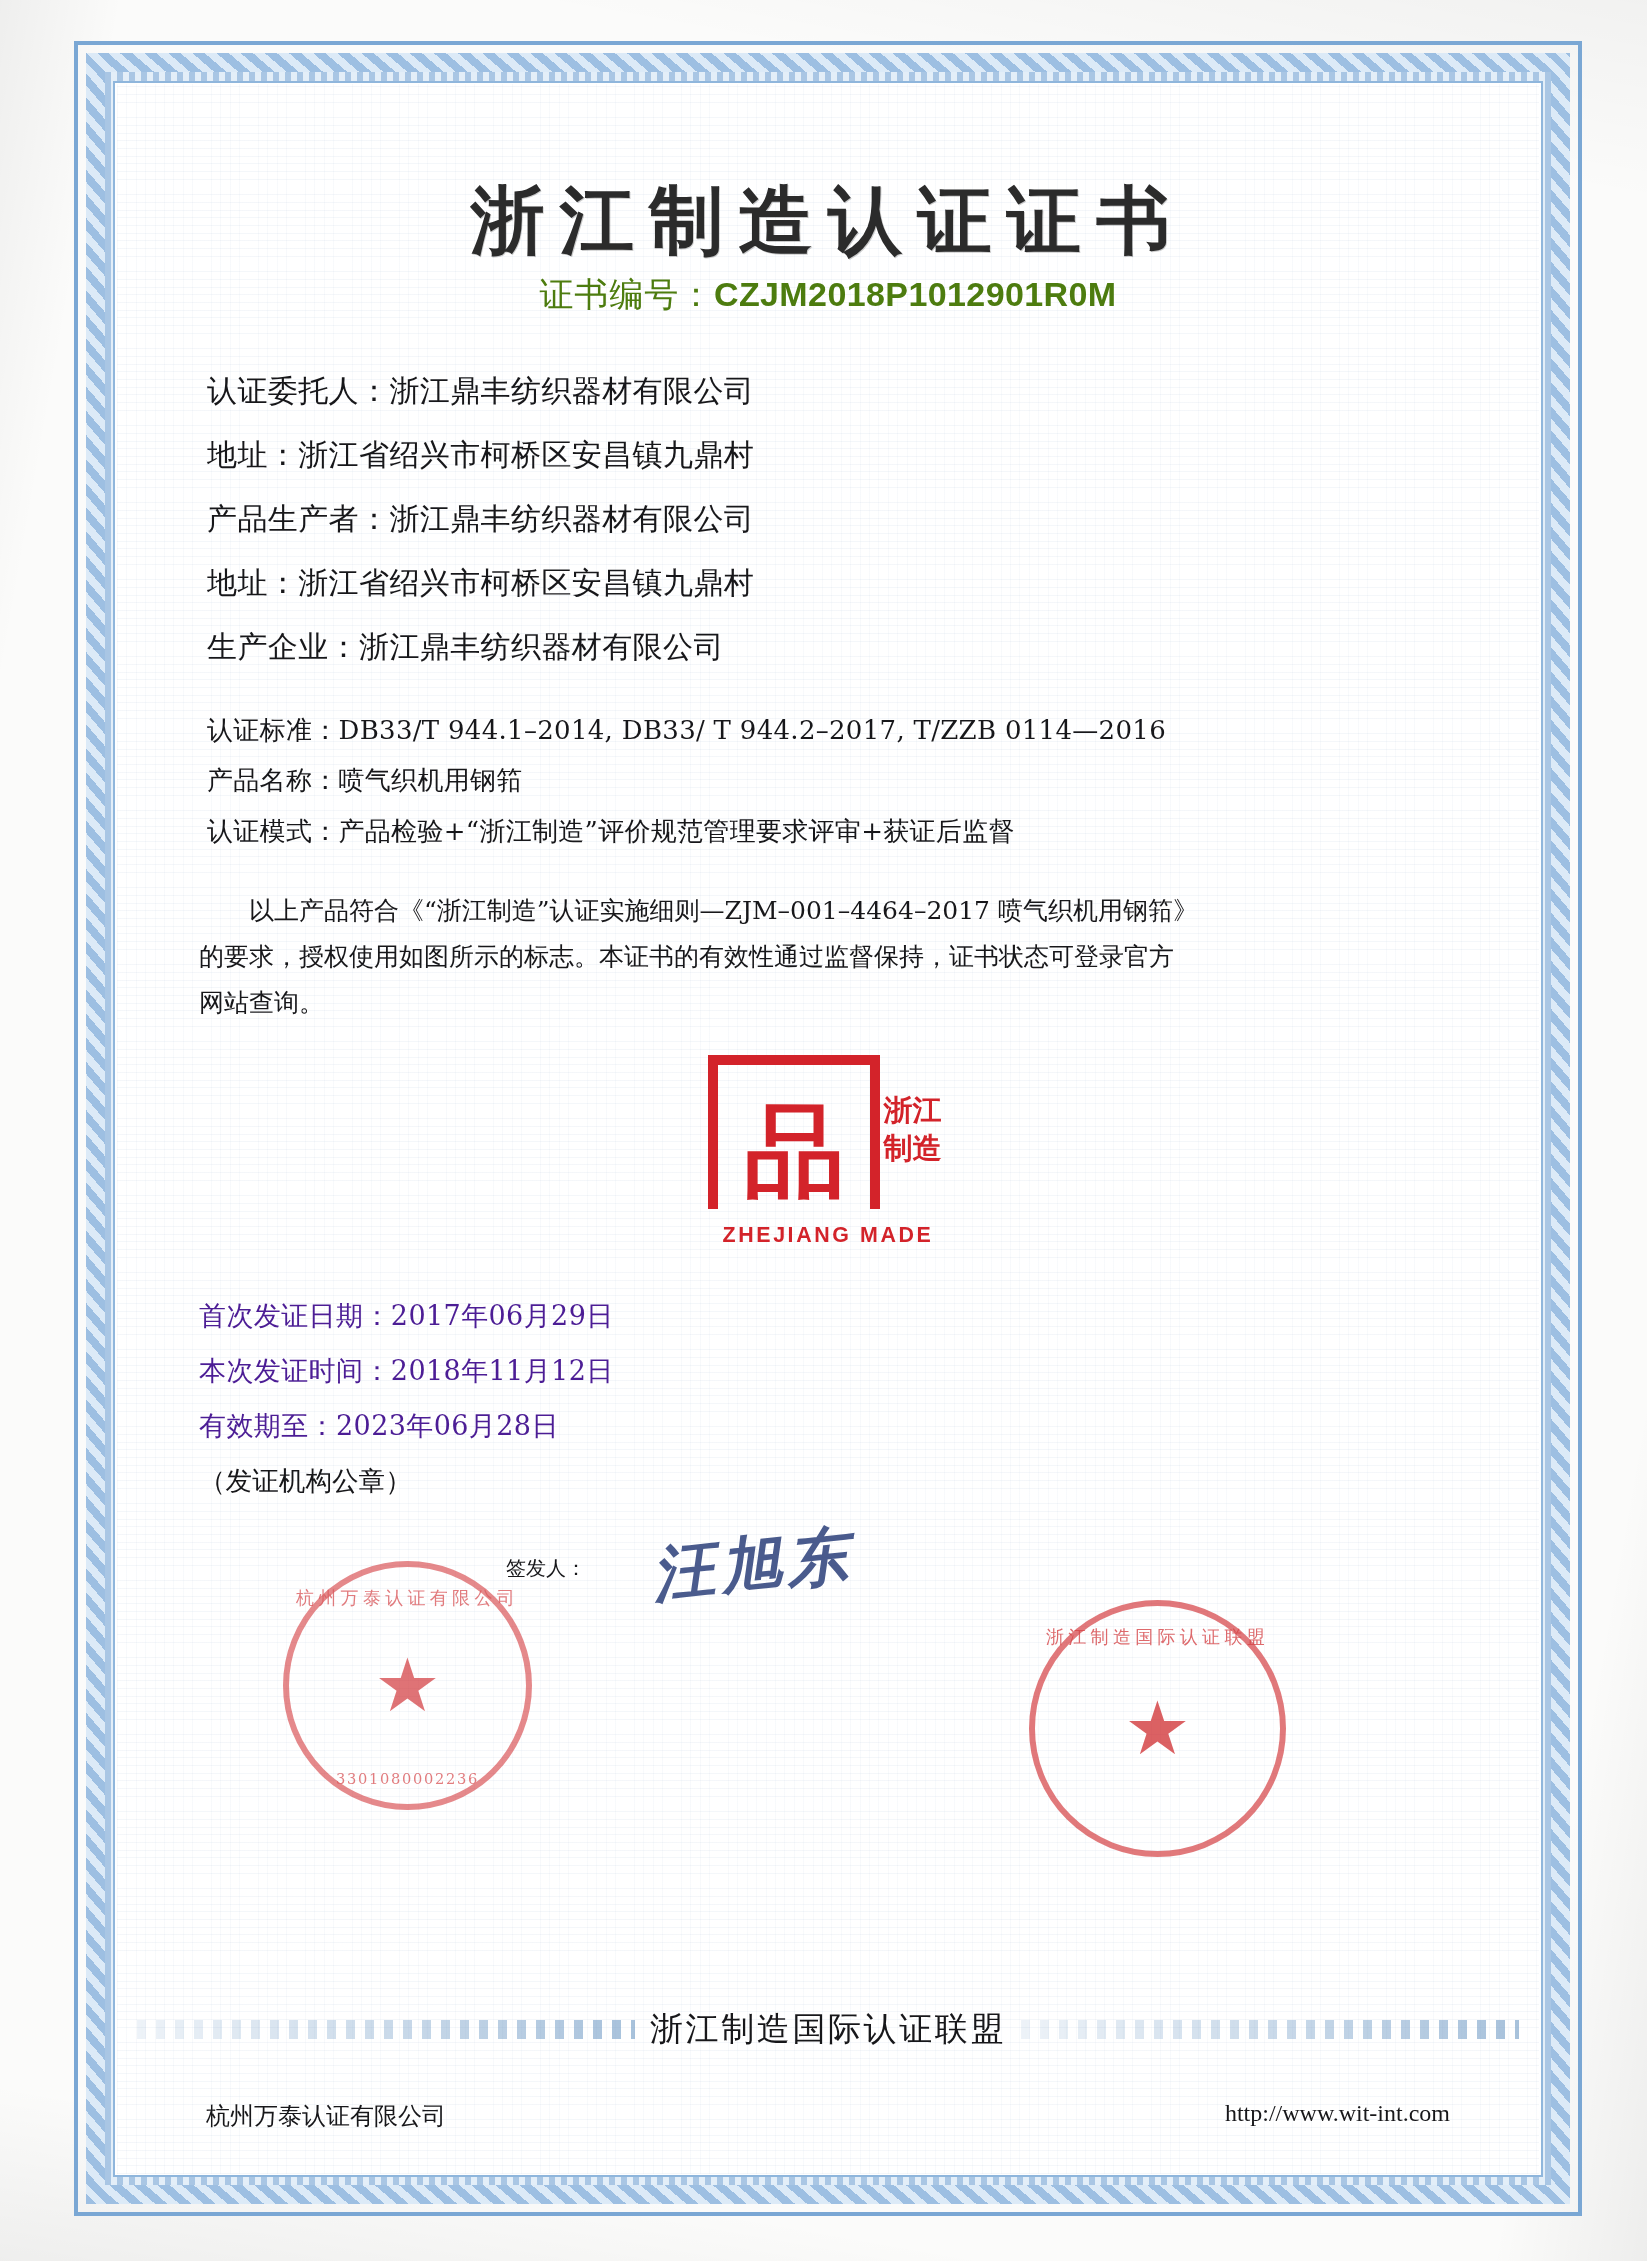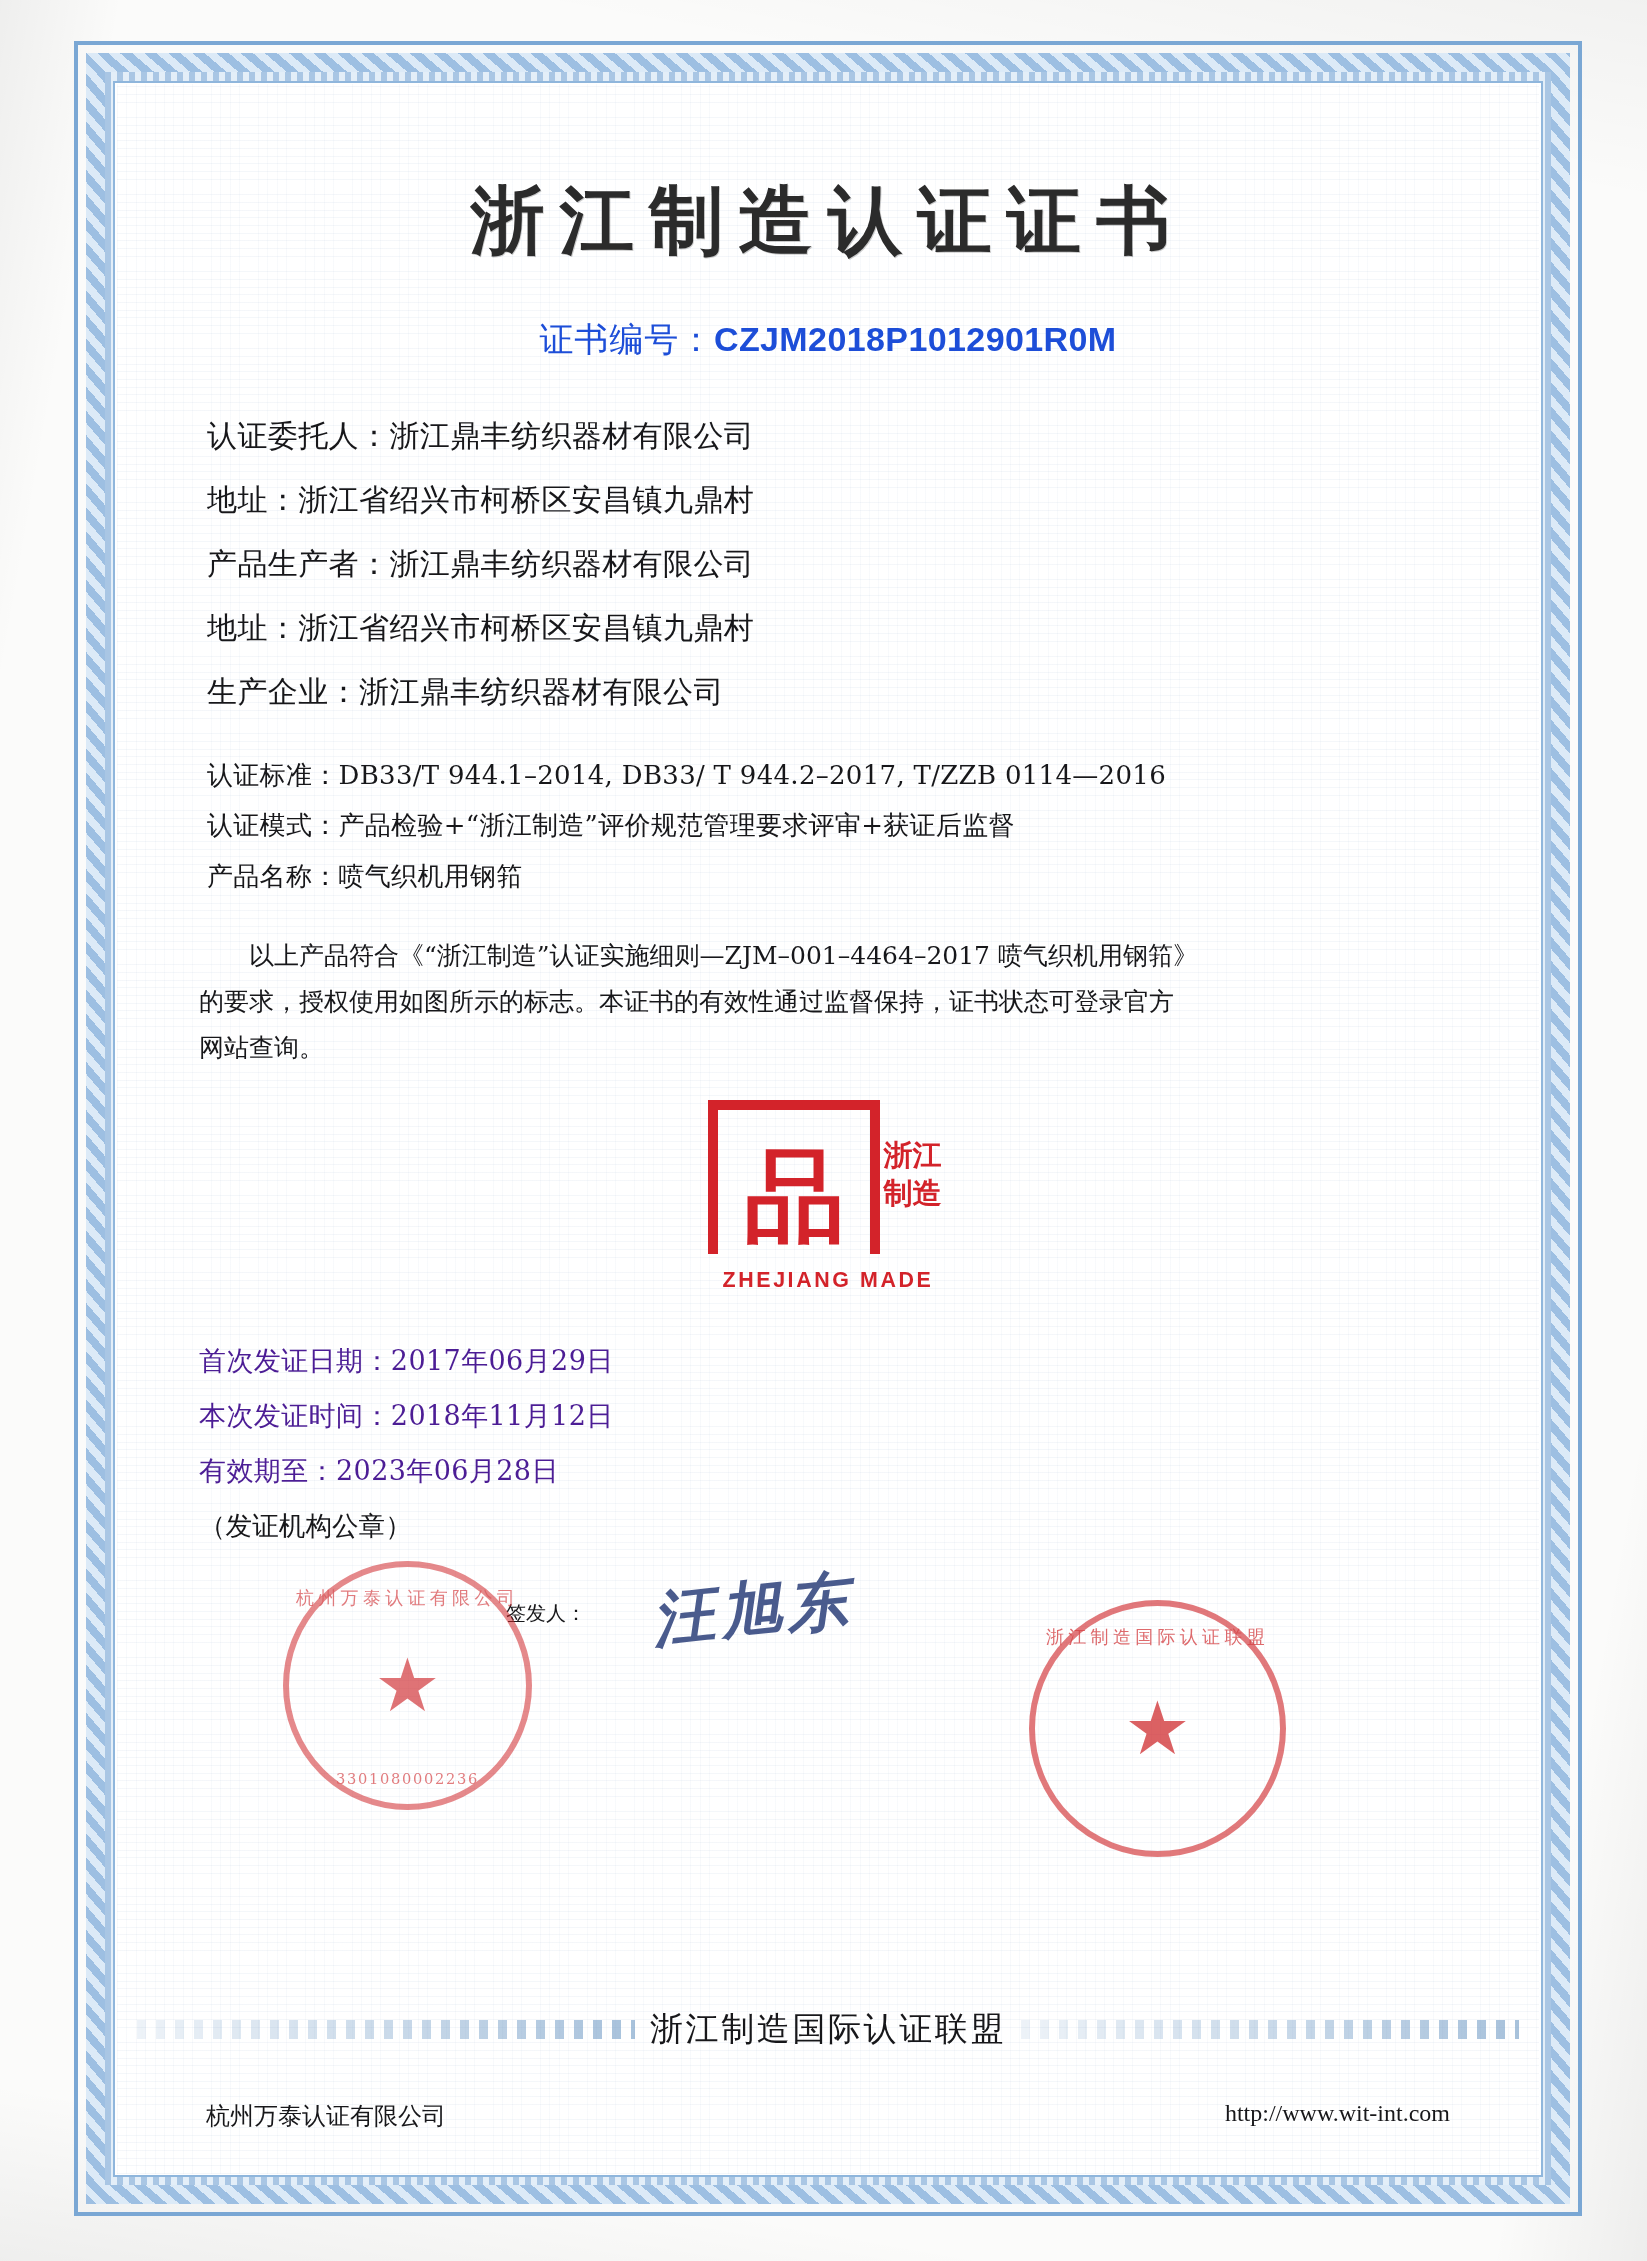--- a/index.html
+++ b/index.html
@@ -84,23 +84,22 @@
     margin-top: 69px;
     font-family: "DejaVu Serif", "Liberation Serif", serif;
     font-size: 74px;
     font-weight: bold;
     letter-spacing: 15.4px;
     color: #2b2b2b;
     text-shadow: 0.9px 0.9px 0 rgba(0,0,0,0.2);
   }
   .cert-number {
     text-align: center;
-    margin-top: 45px;
     font-size: 34px;
-    color: #1d4ed8;
+    color: #4d7c0f;
     font-family: "DejaVu Serif", "Liberation Serif", serif;
     letter-spacing: 0.9px;
   }
   .cert-number .num {
     font-family: "Liberation Sans", sans-serif;
     font-weight: bold;
     letter-spacing: 0.4px;
   }
   .field-block {
     margin-top: 53px;
@@ -352,24 +351,24 @@
       <div class="field-row">
         <span>生产企业：</span><span>浙江鼎丰纺织器材有限公司</span>
       </div>
     </div>
 
     <div class="spec-block">
       <div class="spec-row">
         <span>认证标准：</span><span>DB33/T 944.1–2014, DB33/ T 944.2–2017, T/ZZB 0114—2016</span>
       </div>
       <div class="spec-row">
+        <span>产品名称：</span><span>喷气织机用钢筘</span>
+      </div>
+      <div class="spec-row">
         <span>认证模式：</span><span>产品检验+“浙江制造”评价规范管理要求评审+获证后监督</span>
-      </div>
-      <div class="spec-row">
-        <span>产品名称：</span><span>喷气织机用钢筘</span>
       </div>
     </div>
 
     <div class="statement">
       <span class="indent"></span><span>以上产品符合《“浙江制造”认证实施细则—ZJM–001–4464–2017 喷气织机用钢筘》</span><br>
       <span>的要求，授权使用如图所示的标志。本证书的有效性通过监督保持，证书状态可登录官方</span><br>
       <span>网站查询。</span>
     </div>
 
     <div class="logo-wrap">

